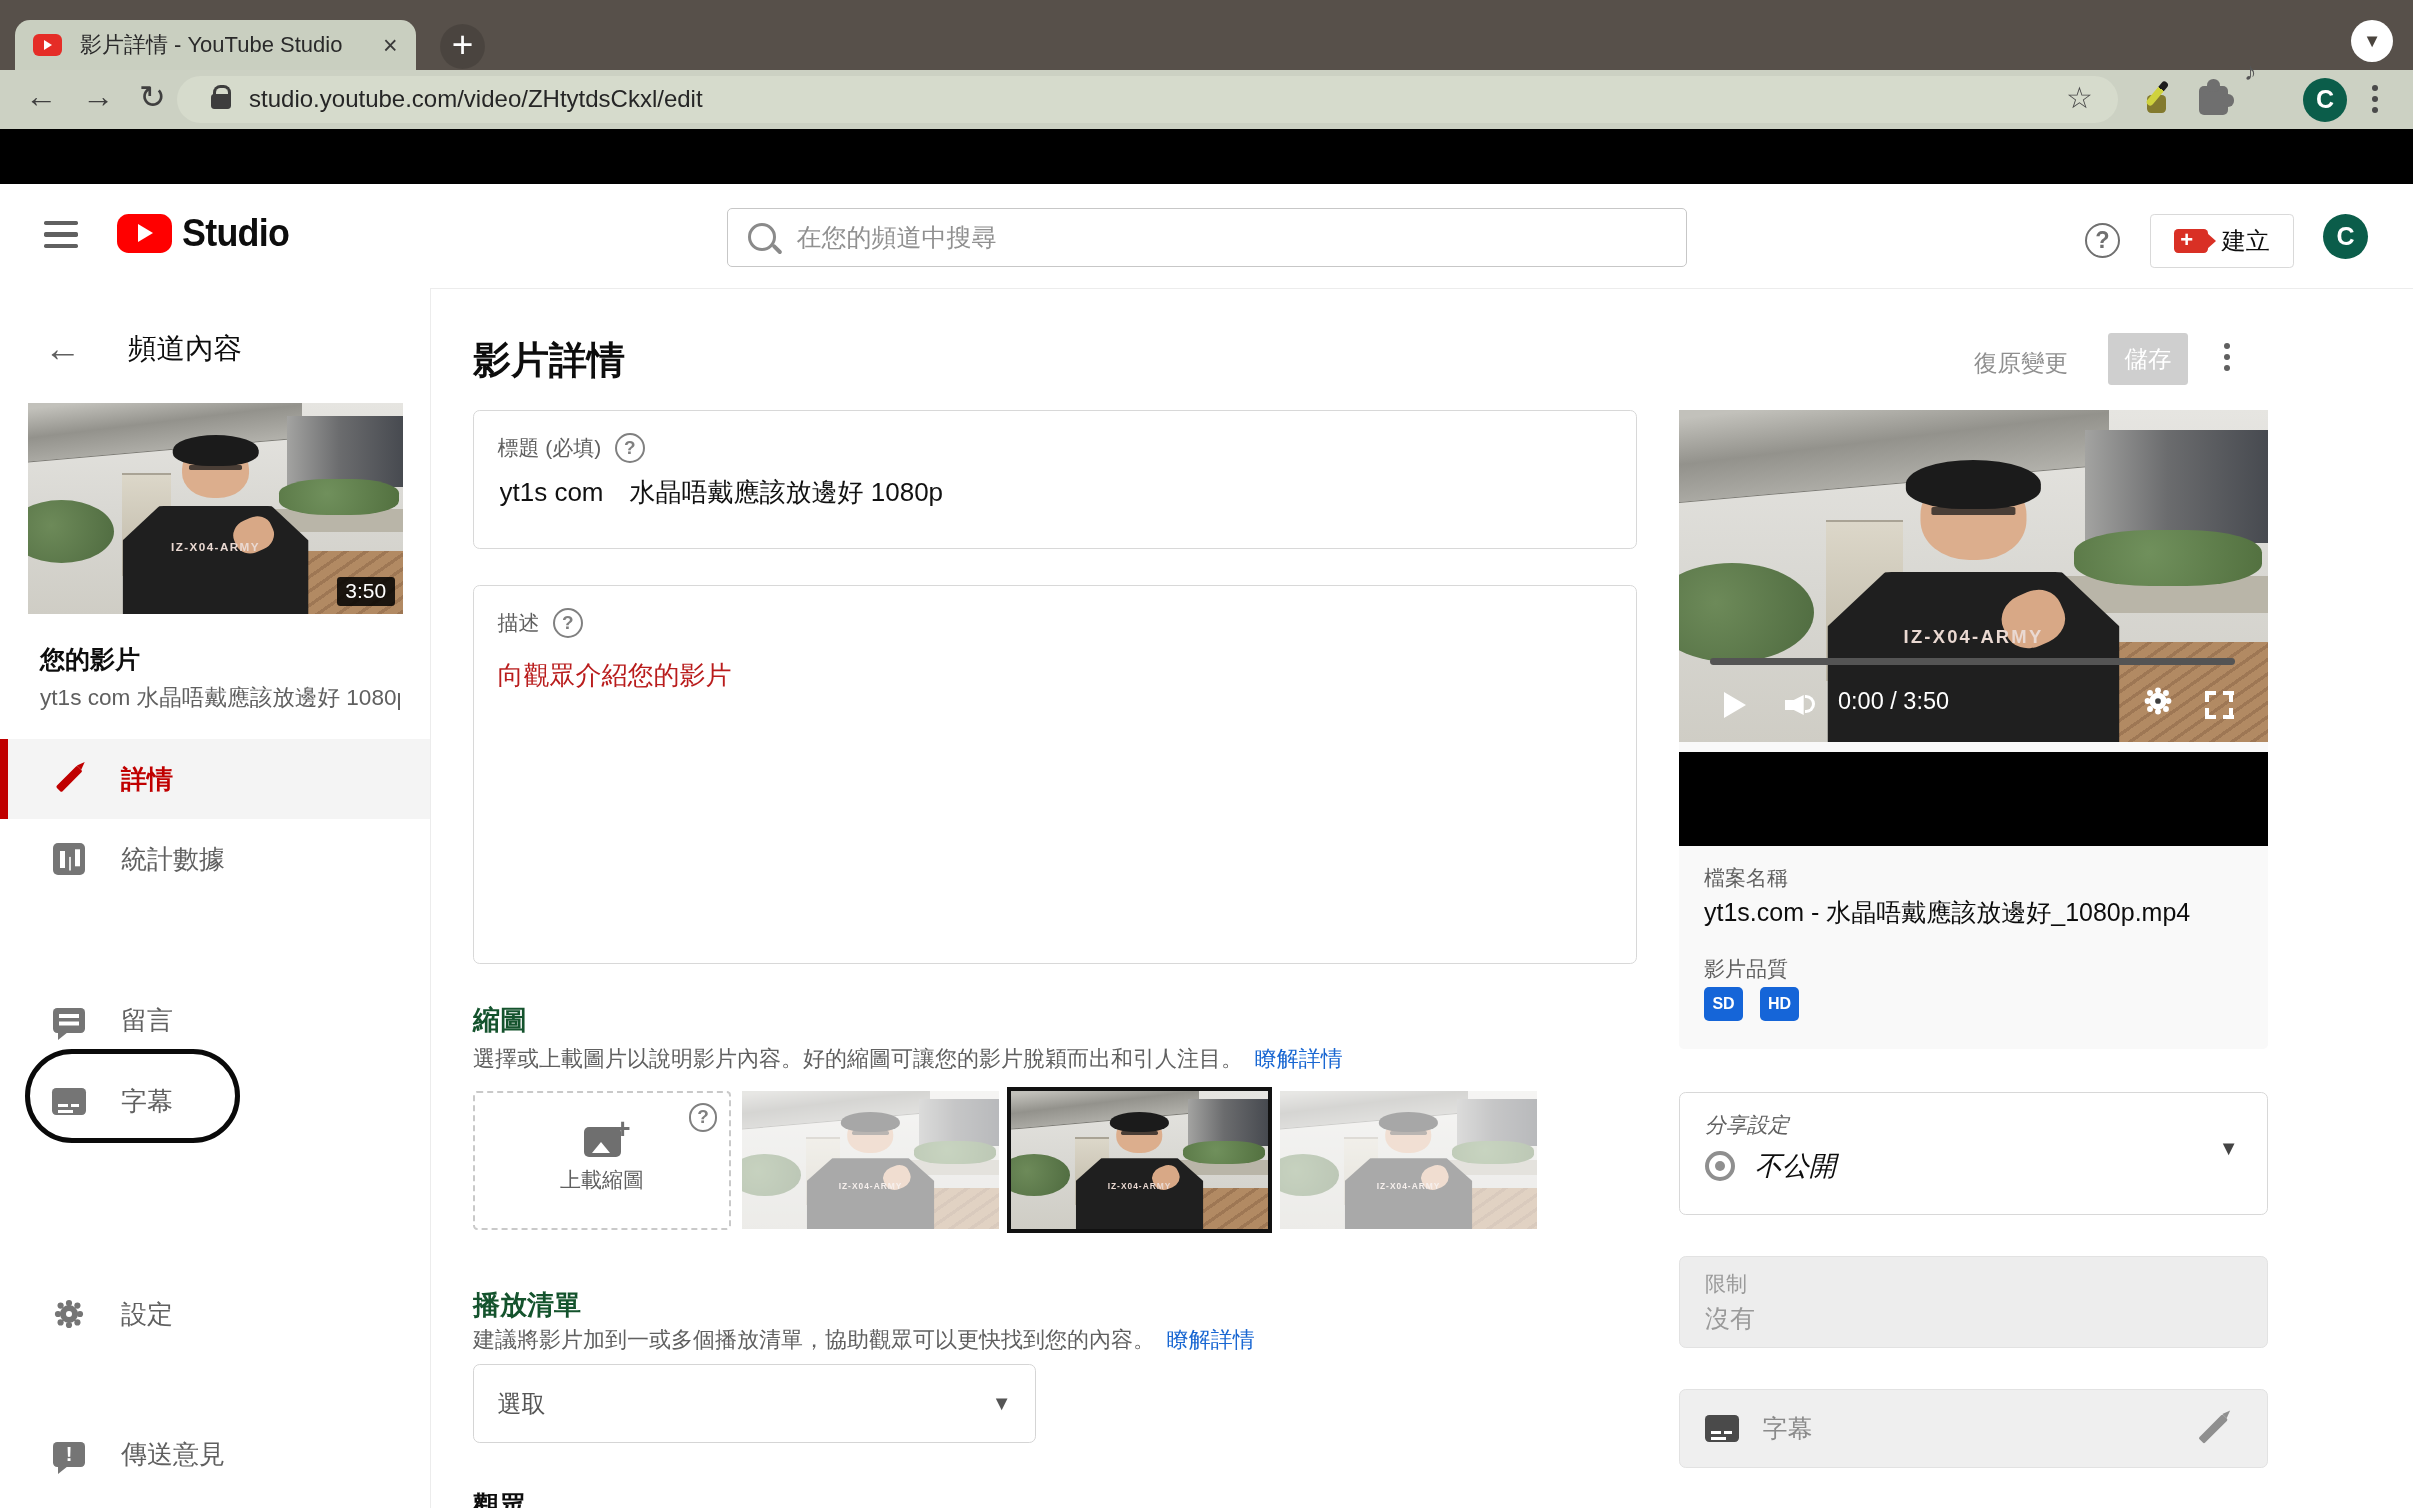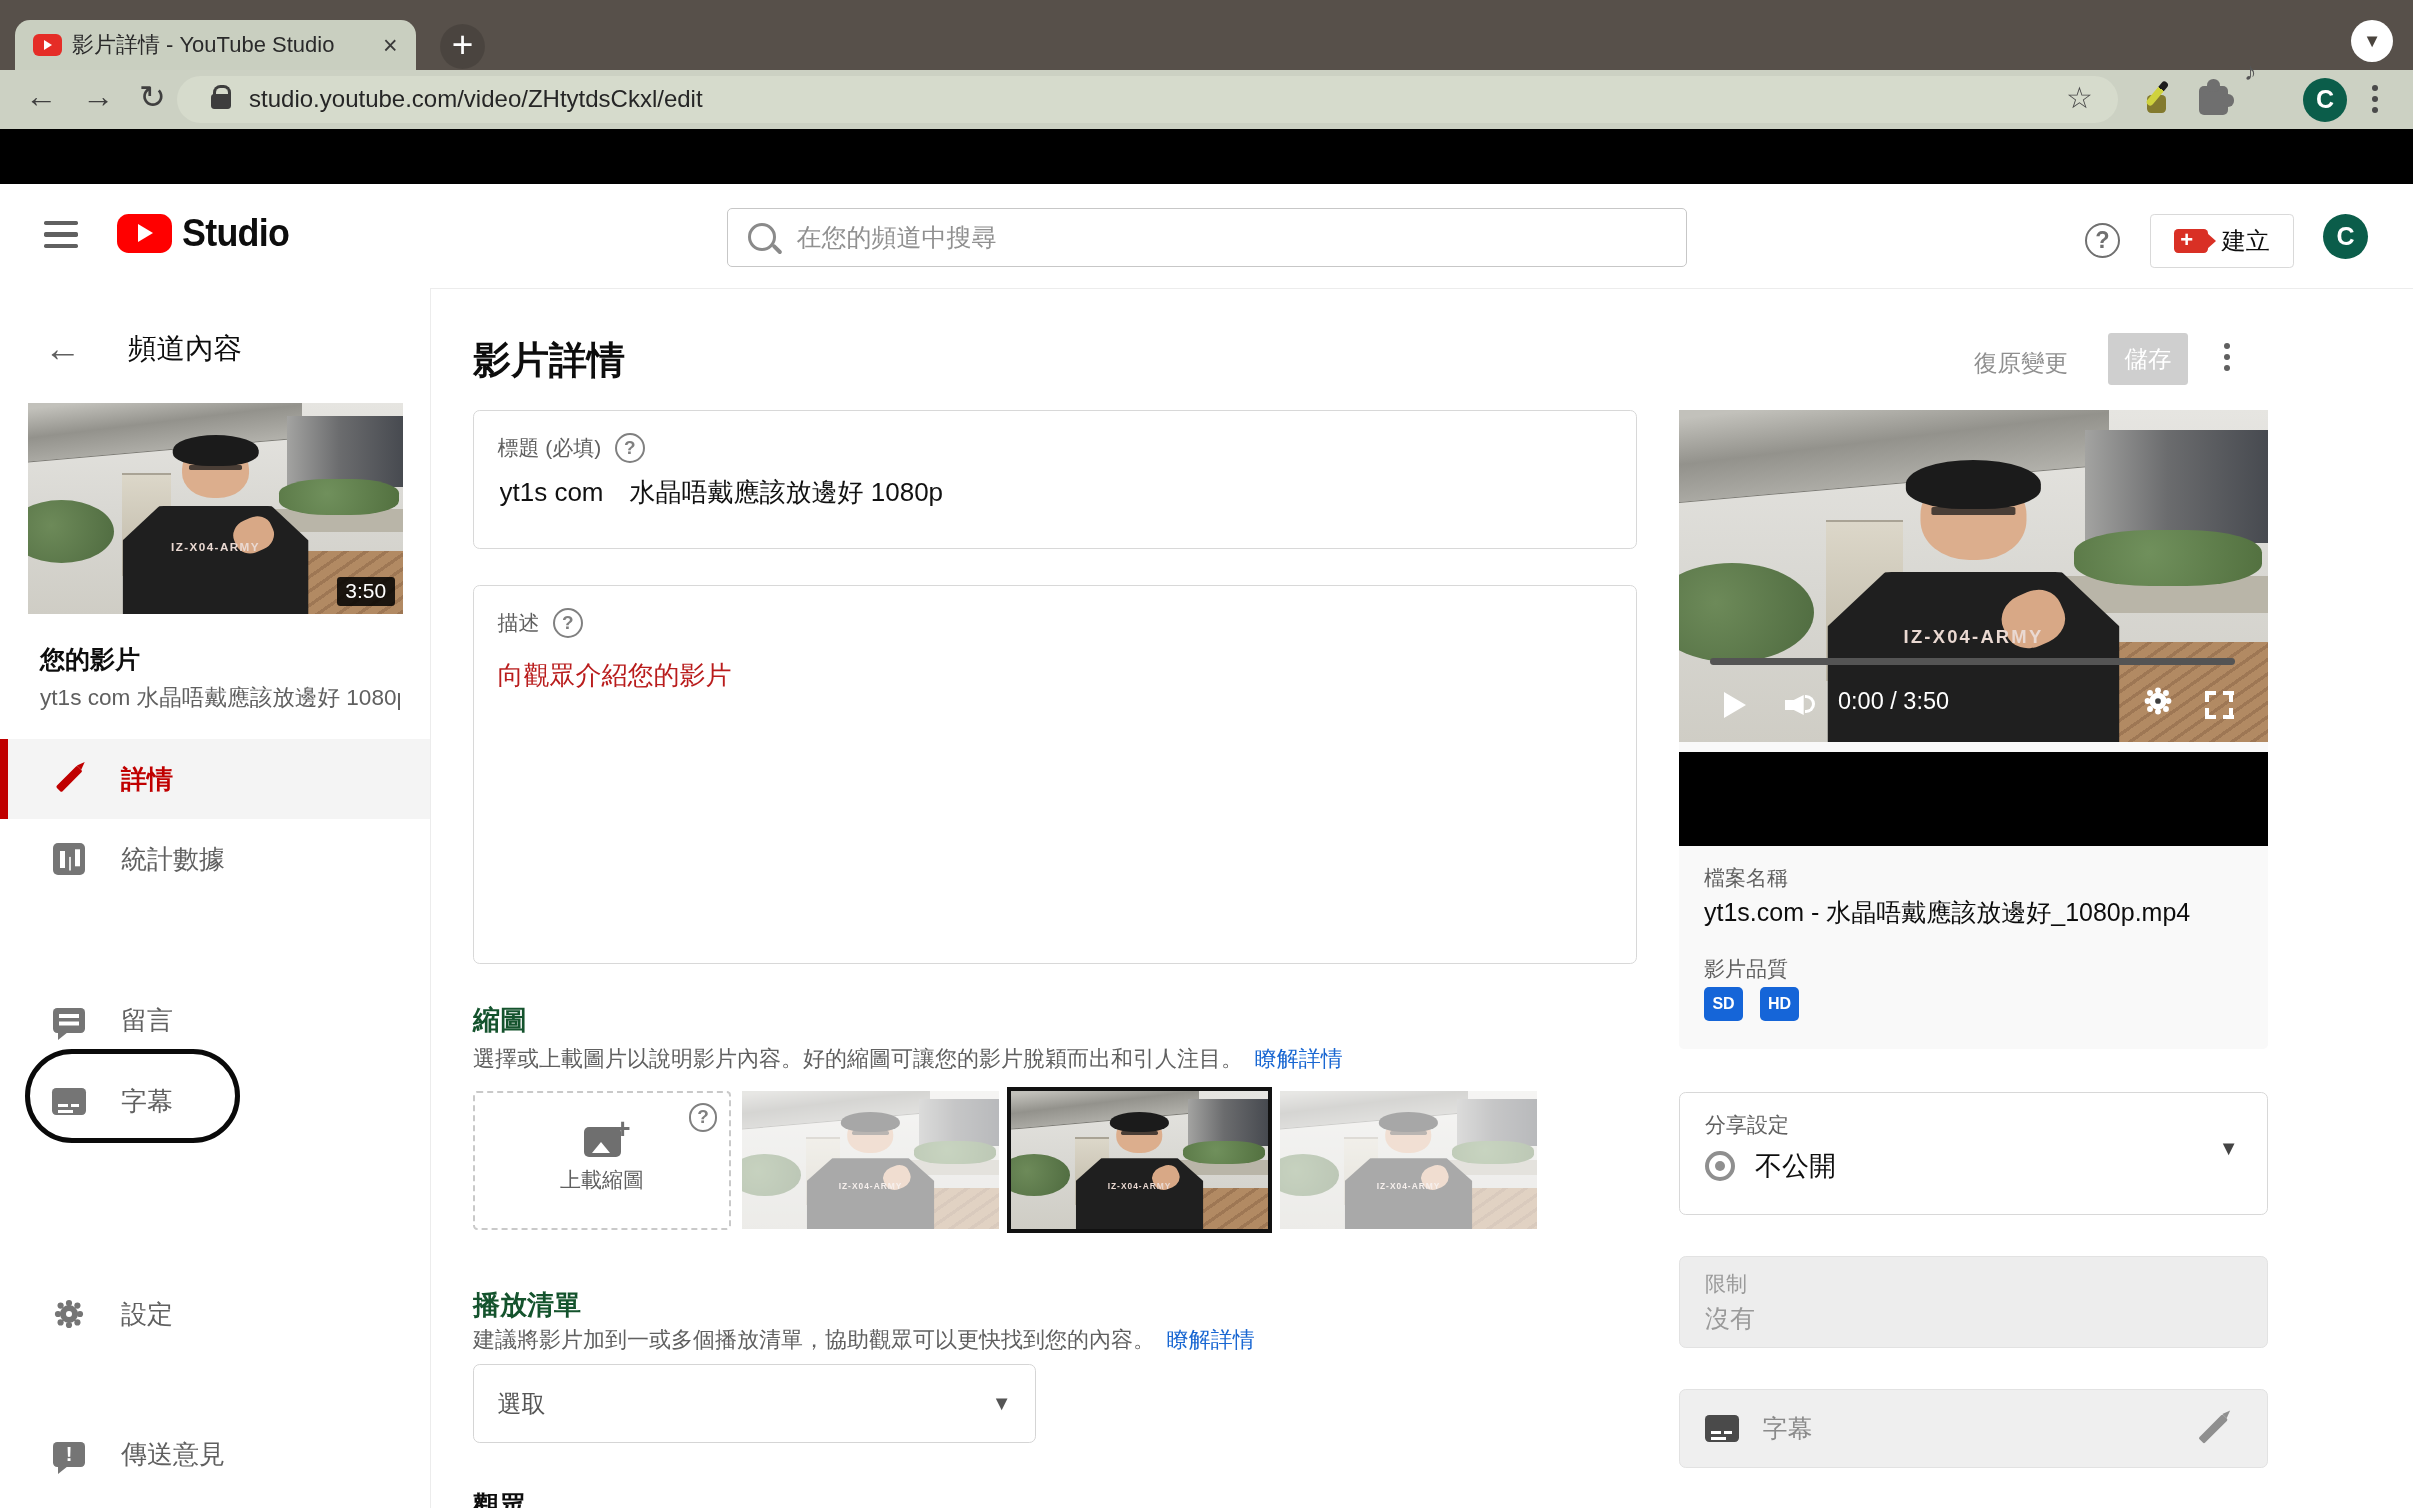--- a/index.html
+++ b/index.html
@@ -5,21 +5,21 @@
   html,body{margin:0;padding:0;background:#222;}
   #app{position:relative;width:2413px;height:1508px;background:#fff;overflow:hidden;
        font-family:"Liberation Sans","DejaVu Sans",sans-serif;color:#0d0d0d;}
   
   .tabbar{position:absolute;left:0;top:0;width:100%;height:70px;background:#57504a;}
   .tab{position:absolute;left:15px;top:20px;width:401px;height:50px;background:#c9cfc0;
        border-radius:15px 15px 0 0;display:flex;align-items:center;padding:0 18.4px;box-sizing:border-box;}
   .ic-yt{width:28.5px;height:22px;background:#e52d27;border-radius:5.9px;position:relative;flex:none;}
   .ic-yt::after{content:"";position:absolute;left:11px;top:5.9px;border-top:5px solid transparent;
        border-bottom:5px solid transparent;border-left:8.4px solid #fff;}
-  .tab-title{flex:1;margin-left:10px;font-size:22px;color:#2a2a2a;white-space:nowrap;overflow:hidden;}
+  .tab-title{flex:1;margin-left:18px;font-size:22px;color:#2a2a2a;white-space:nowrap;overflow:hidden;}
   .tab-close{font-size:25px;color:#3a3a3a;margin-left:8.4px;}
   .newtab{position:absolute;left:440px;top:23.5px;width:45px;height:45px;border-radius:50%;
        background:rgba(0,0,0,.14);color:#fff;font-size:37px;line-height:42px;text-align:center;}
   .tabsearch{position:absolute;left:2351px;top:20px;width:42px;height:42px;border-radius:50%;
        background:#fff;color:#4a443e;font-size:18.4px;display:flex;align-items:center;justify-content:center;}
   .toolbar{position:absolute;left:0;top:70px;width:100%;height:59px;background:#ccd1c3;}
   .navbtn{position:absolute;top:8.4px;font-size:32px;color:#3f3f3f;}
   .urlpill{position:absolute;left:177px;top:5.9px;width:1941px;height:47px;background:#d6dbcc;
        border-radius:23.5px;display:flex;align-items:center;padding:0 22px;box-sizing:border-box;}
   .lock{width:20px;height:15px;background:#3d3d3d;border-radius:3.4px;position:relative;margin:5px 18.4px 0 11.7px;flex:none;}
@@ -178,21 +178,21 @@
        linear-gradient(#fff,#fff) 0 100%/11px 4.2px,linear-gradient(#fff,#fff) 0 100%/4.2px 11px,
        linear-gradient(#fff,#fff) 100% 100%/11px 4.2px,linear-gradient(#fff,#fff) 100% 100%/4.2px 11px;
        background-repeat:no-repeat;}
   .letterbox{position:absolute;left:0;top:342px;width:589px;height:94px;background:#000;}
   .meta-label{position:absolute;left:25px;font-size:21px;color:#606060;}
   .meta-value{position:absolute;left:25px;font-size:25px;color:#0d0d0d;}
   .badges{position:absolute;left:25px;top:577px;display:flex;gap:17px;}
   .q-badge{width:39px;height:34px;background:#1565d8;border-radius:5px;color:#fff;font-size:16px;font-weight:bold;
        display:flex;align-items:center;justify-content:center;}
   .set-card{position:absolute;left:0;width:589px;border-radius:6.7px;box-sizing:border-box;}
-  .vis-card{top:682px;height:123px;background:#fff;border:1.7px solid #d8d8d8;}
+  .vis-card{top:682px;height:123px;background:#fff;border:1.7px solid #d8d8d8;font-style:italic;}
   .vis-label{position:absolute;left:25px;top:18.4px;font-size:21px;color:#606060;}
   .vis-row{position:absolute;left:25px;top:55px;display:flex;align-items:center;}
   .ic-unlisted{width:30px;height:30px;border:4.2px solid #8f8f8f;border-radius:50%;position:relative;box-sizing:border-box;flex:none;}
   .ic-unlisted::after{content:"";position:absolute;inset:5.9px;background:#8f8f8f;border-radius:50%;}
   .vis-value{font-size:27px;color:#0d0d0d;margin-left:20px;}
   .vis-arrow{position:absolute;right:28.5px;top:44px;font-size:20px;color:#444;}
   .res-card{top:846px;height:92px;background:#ededed;border:1.7px solid #e2e2e2;}
   .res-label{position:absolute;left:25px;top:13.4px;font-size:21px;color:#9a9a9a;}
   .res-value{position:absolute;left:25px;top:45px;font-size:25px;color:#9a9a9a;}
   .sub-card{top:979px;height:79px;background:#efefef;border:1.7px solid #e2e2e2;display:flex;align-items:center;}

